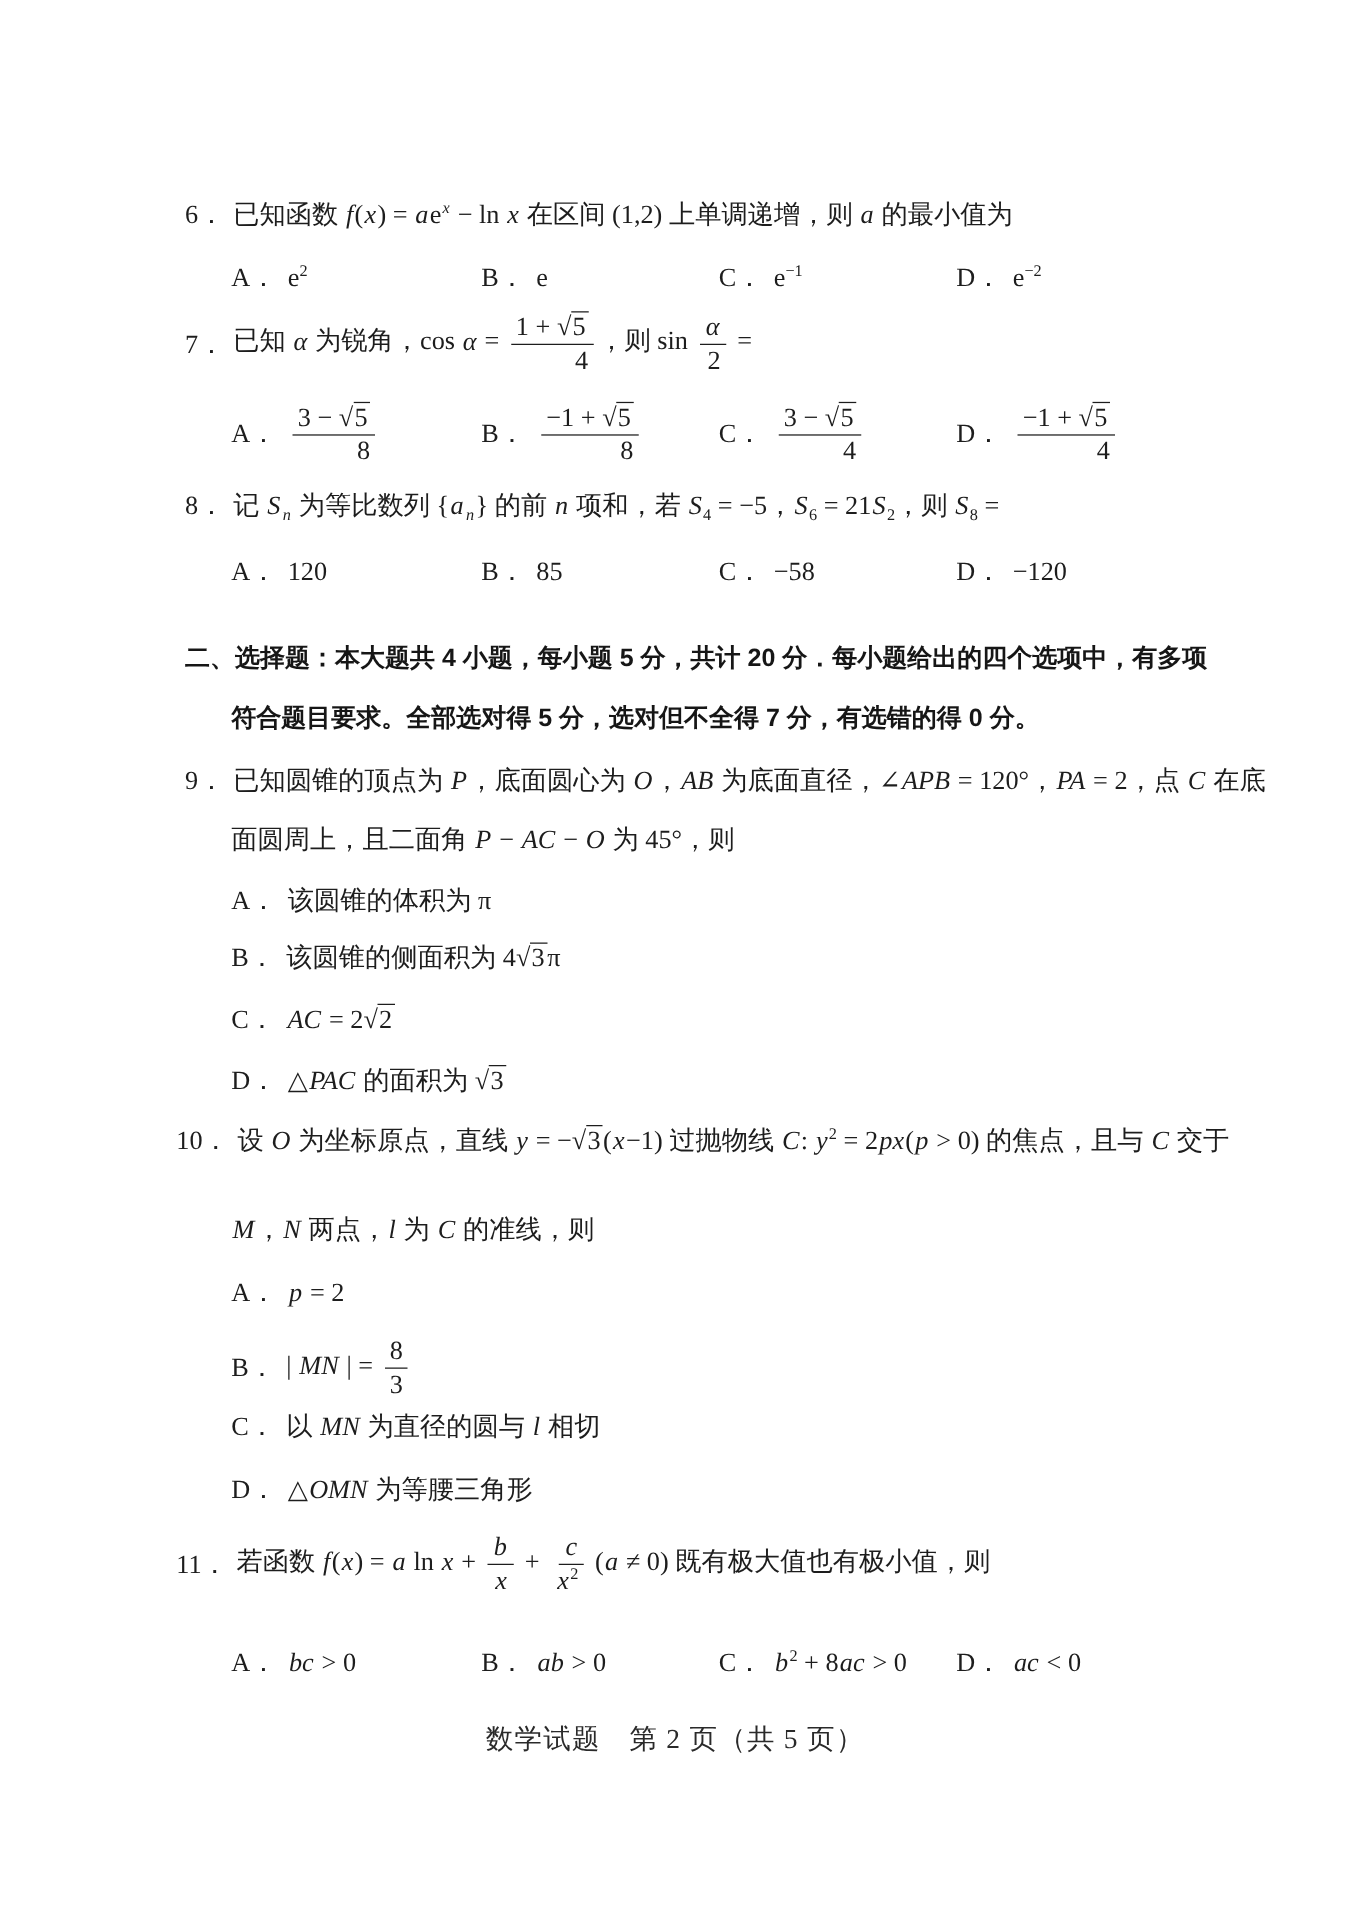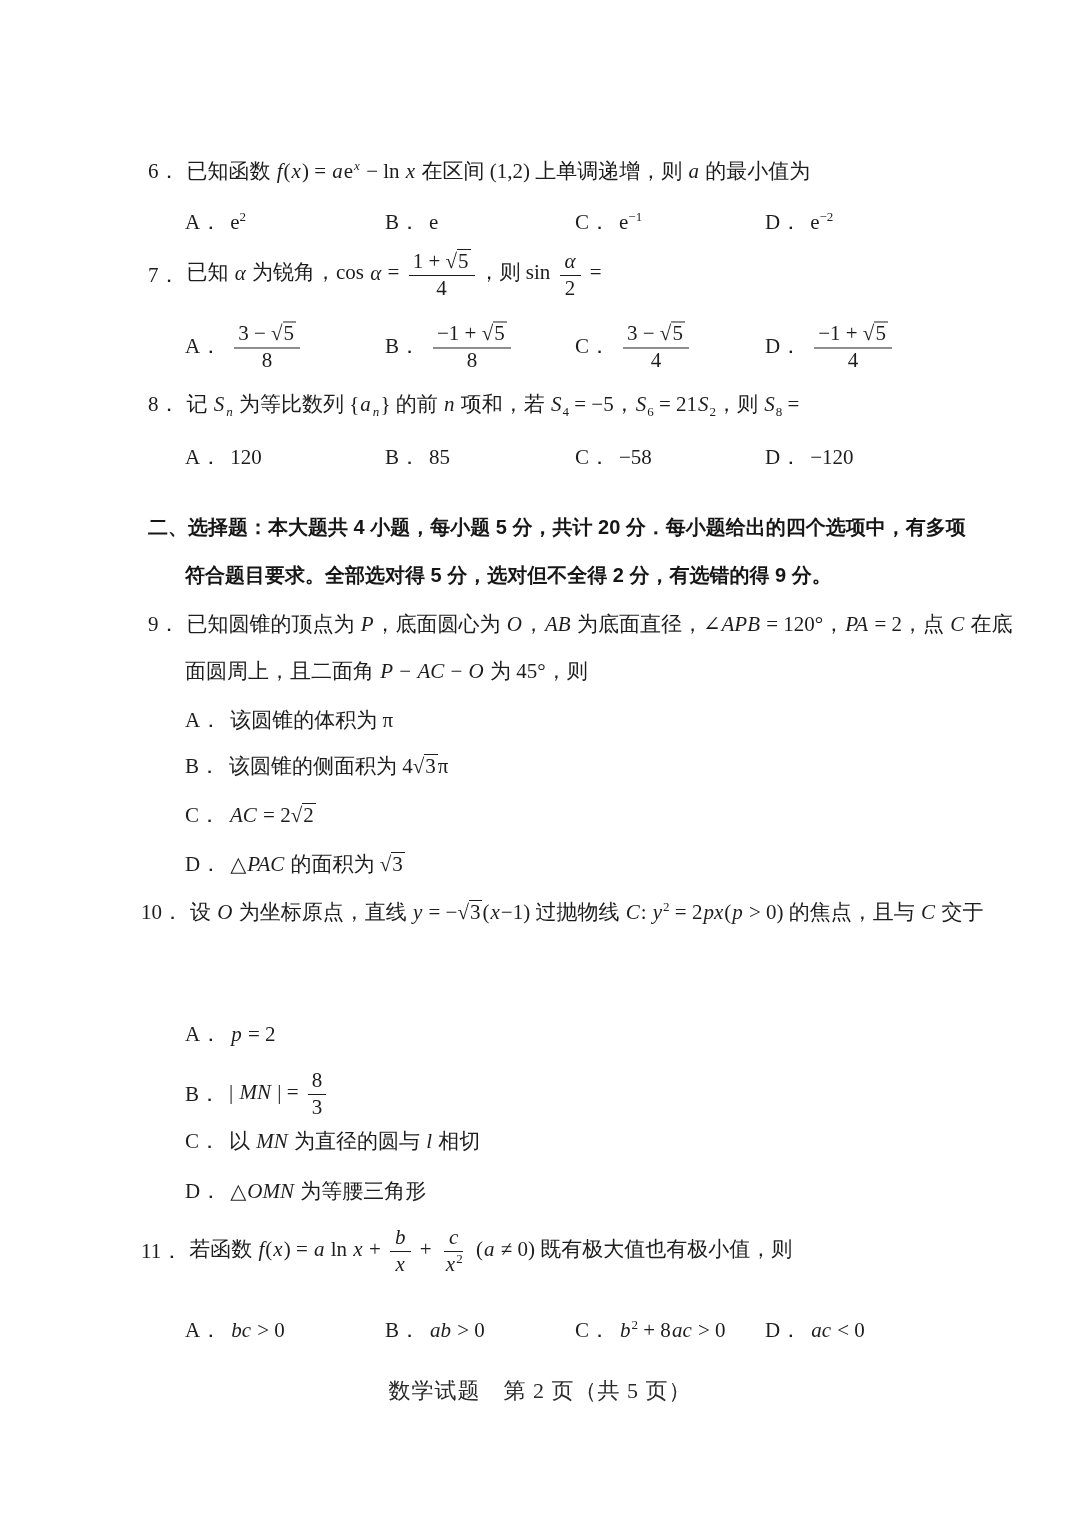--- a/index.html
+++ b/index.html
@@ -33,21 +33,21 @@
   .opt {
     position: absolute; top: 50%; transform: translateY(-50%);
     display: flex; align-items: center; white-space: nowrap;
   }
   .opt-a { left: 0; } .opt-b { left: 200px; } .opt-c { left: 390px; } .opt-d { left: 580px; }
   .opt-label { margin-right: 9px; }
   
   .var { font-style: italic; padding: 0 1px; }
   sup, sub { font-size: 0.62em; line-height: 0; }
   .frac {
-    display: inline-flex; flex-direction: column; align-items: center;
+    display: inline-flex; flex-direction: column; align-items: flex-end;
     vertical-align: middle; margin: 0 4px; line-height: 1.12; text-align: center;
   }
   .frac .num { padding: 0 4px 1px; border-bottom: 1.5px solid currentColor; }
   .frac .den { padding: 1px 4px 0; }
   .sqrt { white-space: nowrap; }
   .sqrt .rad {
     display: inline-block;
     border-top: 1.5px solid currentColor;
     padding: 0 2px 0 1px;
     line-height: 1.05;
@@ -144,21 +144,21 @@
       <span class="opt-label">C．</span>
       <span class="math">−58</span>
     </span>
     <span class="opt opt-d">
       <span class="opt-label">D．</span>
       <span class="math">−120</span>
     </span>
   </div>
 
   <div class="row heading" style="left:148px; top:515px;">二、选择题：本大题共 4 小题，每小题 5 分，共计 20 分．每小题给出的四个选项中，有多项</div>
-  <div class="row heading" style="left:185px; top:563px;">符合题目要求。全部选对得 5 分，选对但不全得 2 分，有选错的得 9 分。</div>
+  <div class="row heading" style="left:185px; top:563px;">符合题目要求。全部选对得 5 分，选对但不全得 7 分，有选错的得 0 分。</div>
 
   <div class="row" style="left:148px; top:611px;">
     <span class="qnum">9．</span>
     <span class="math">已知圆锥的顶点为 <span class="var">P</span>，底面圆心为 <span class="var">O</span>，<span class="var">AB</span> 为底面直径，∠<span class="var">APB</span> = 120°，<span class="var">PA</span> = 2，点 <span class="var">C</span> 在底</span>
   </div>
   <div class="row" style="left:185px; top:658px;align-items:center;">
     <span class="math">面圆周上，且二面角 <span class="var">P</span> − <span class="var">AC</span> − <span class="var">O</span> 为 45°，则</span>
   </div>
   <div class="row" style="left:185px; top:707px;">
     <span class="opt-label">A．</span>
@@ -173,20 +173,23 @@
     <span class="math"><span class="var">AC</span> = 2<span class="sqrt"><span class="sym">√</span><span class="rad">2</span></span></span>
   </div>
   <div class="row" style="left:185px; top:851px;">
     <span class="opt-label">D．</span>
     <span class="math">△<span class="var">PAC</span> 的面积为 <span class="sqrt"><span class="sym">√</span><span class="rad">3</span></span></span>
   </div>
 
   <div class="row" style="left:141px; top:899px;">
     <span class="qnum">10．</span>
     <span class="math">设 <span class="var">O</span> 为坐标原点，直线 <span class="var">y</span> = −<span class="sqrt"><span class="sym">√</span><span class="rad">3</span></span>(<span class="var">x</span>−1) 过抛物线 <span class="var">C</span>: <span class="var">y</span><sup>2</sup> = 2<span class="var">px</span>(<span class="var">p</span> &gt; 0) 的焦点，且与 <span class="var">C</span> 交于</span>
+  </div>
+  <div class="row" style="left:185px; top:970px;">
+    <span class="math"><span class="var">M</span>，<span class="var">N</span> 两点，<span class="var">l</span> 为 <span class="var">C</span> 的准线，则</span>
   </div>
   <div class="row" style="left:185px; top:1021px;">
     <span class="opt-label">A．</span>
     <span class="math"><span class="var">p</span> = 2</span>
   </div>
   <div class="row" style="left:185px; top:1066px; height:56px;">
     <span class="opt-label">B．</span>
     <span class="math">| <span class="var">MN</span> | = <span class="frac">
           <span class="num">8</span>
           <span class="den">3</span>

